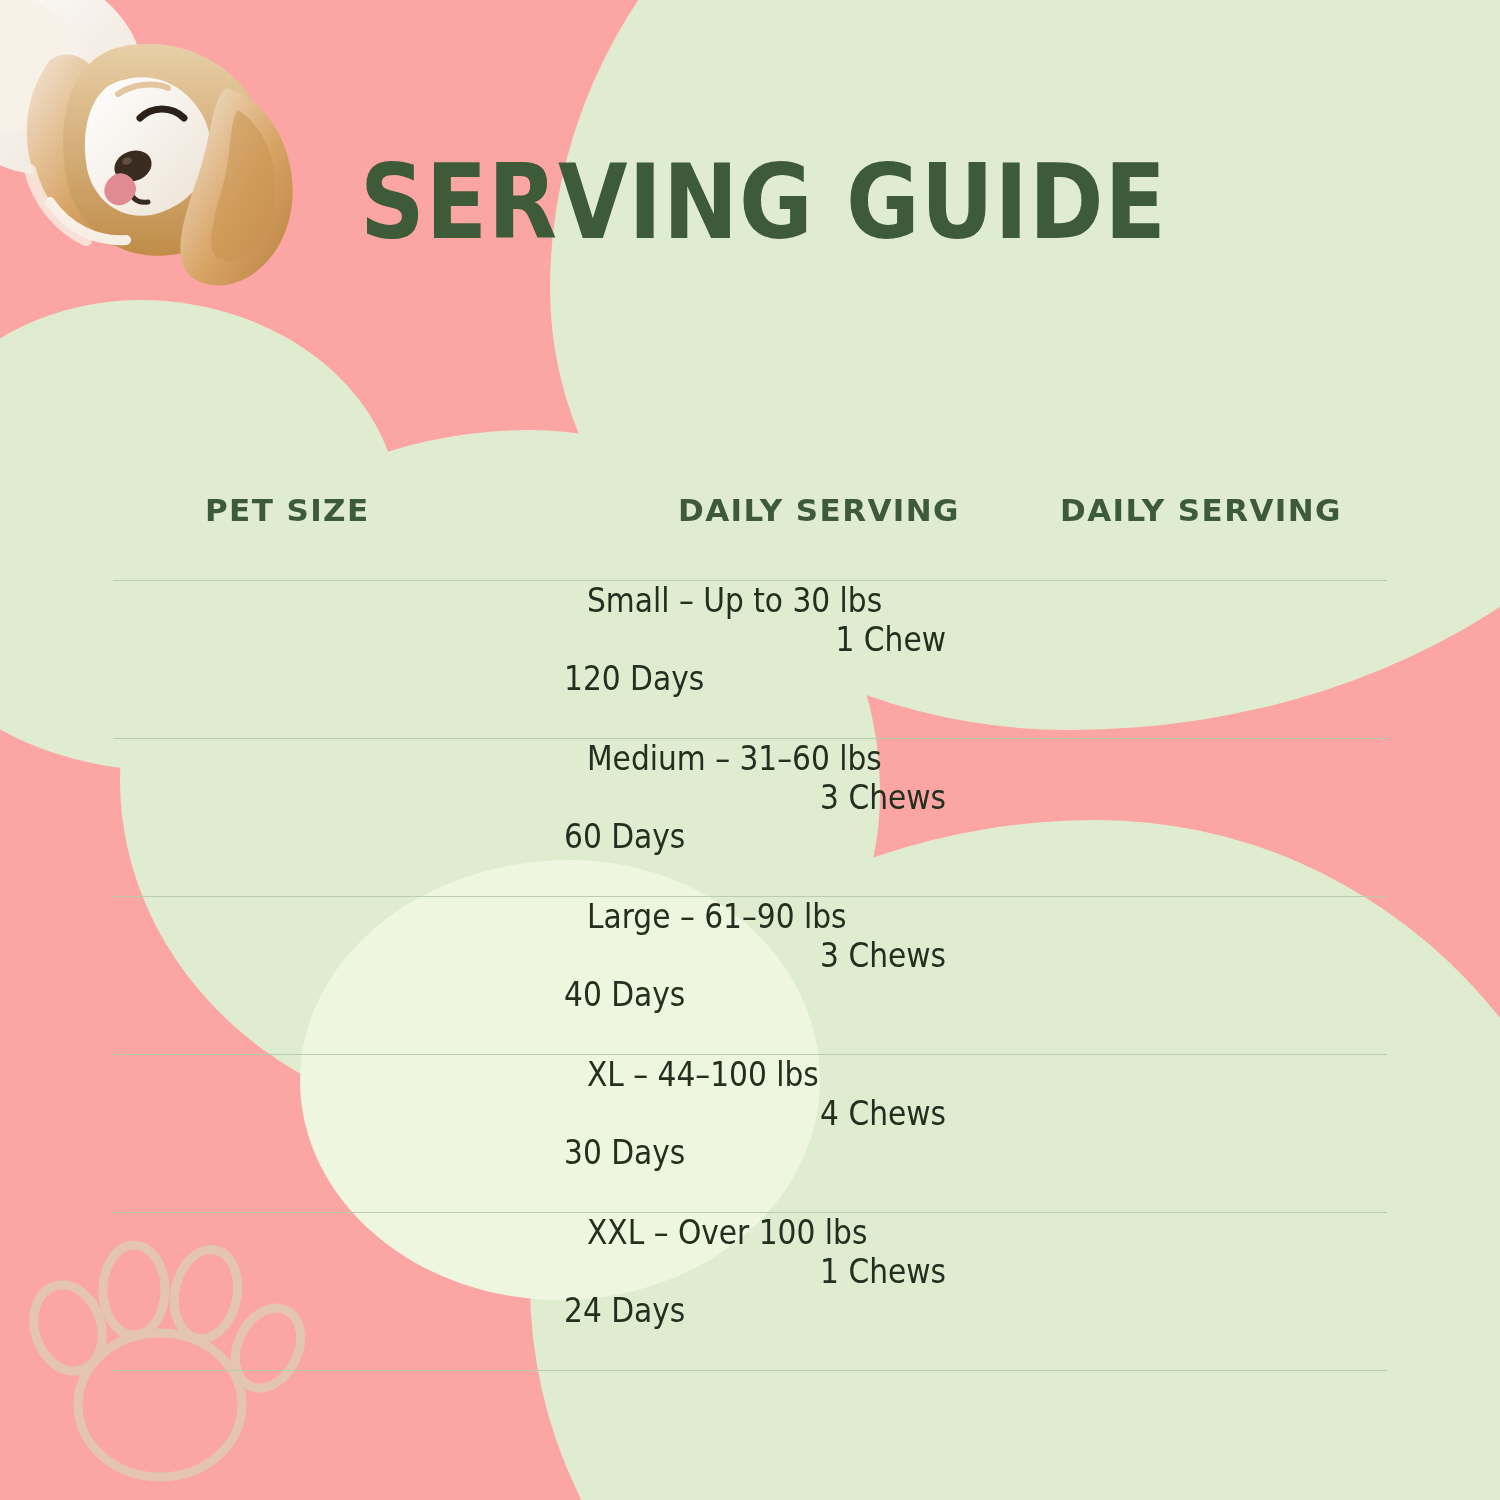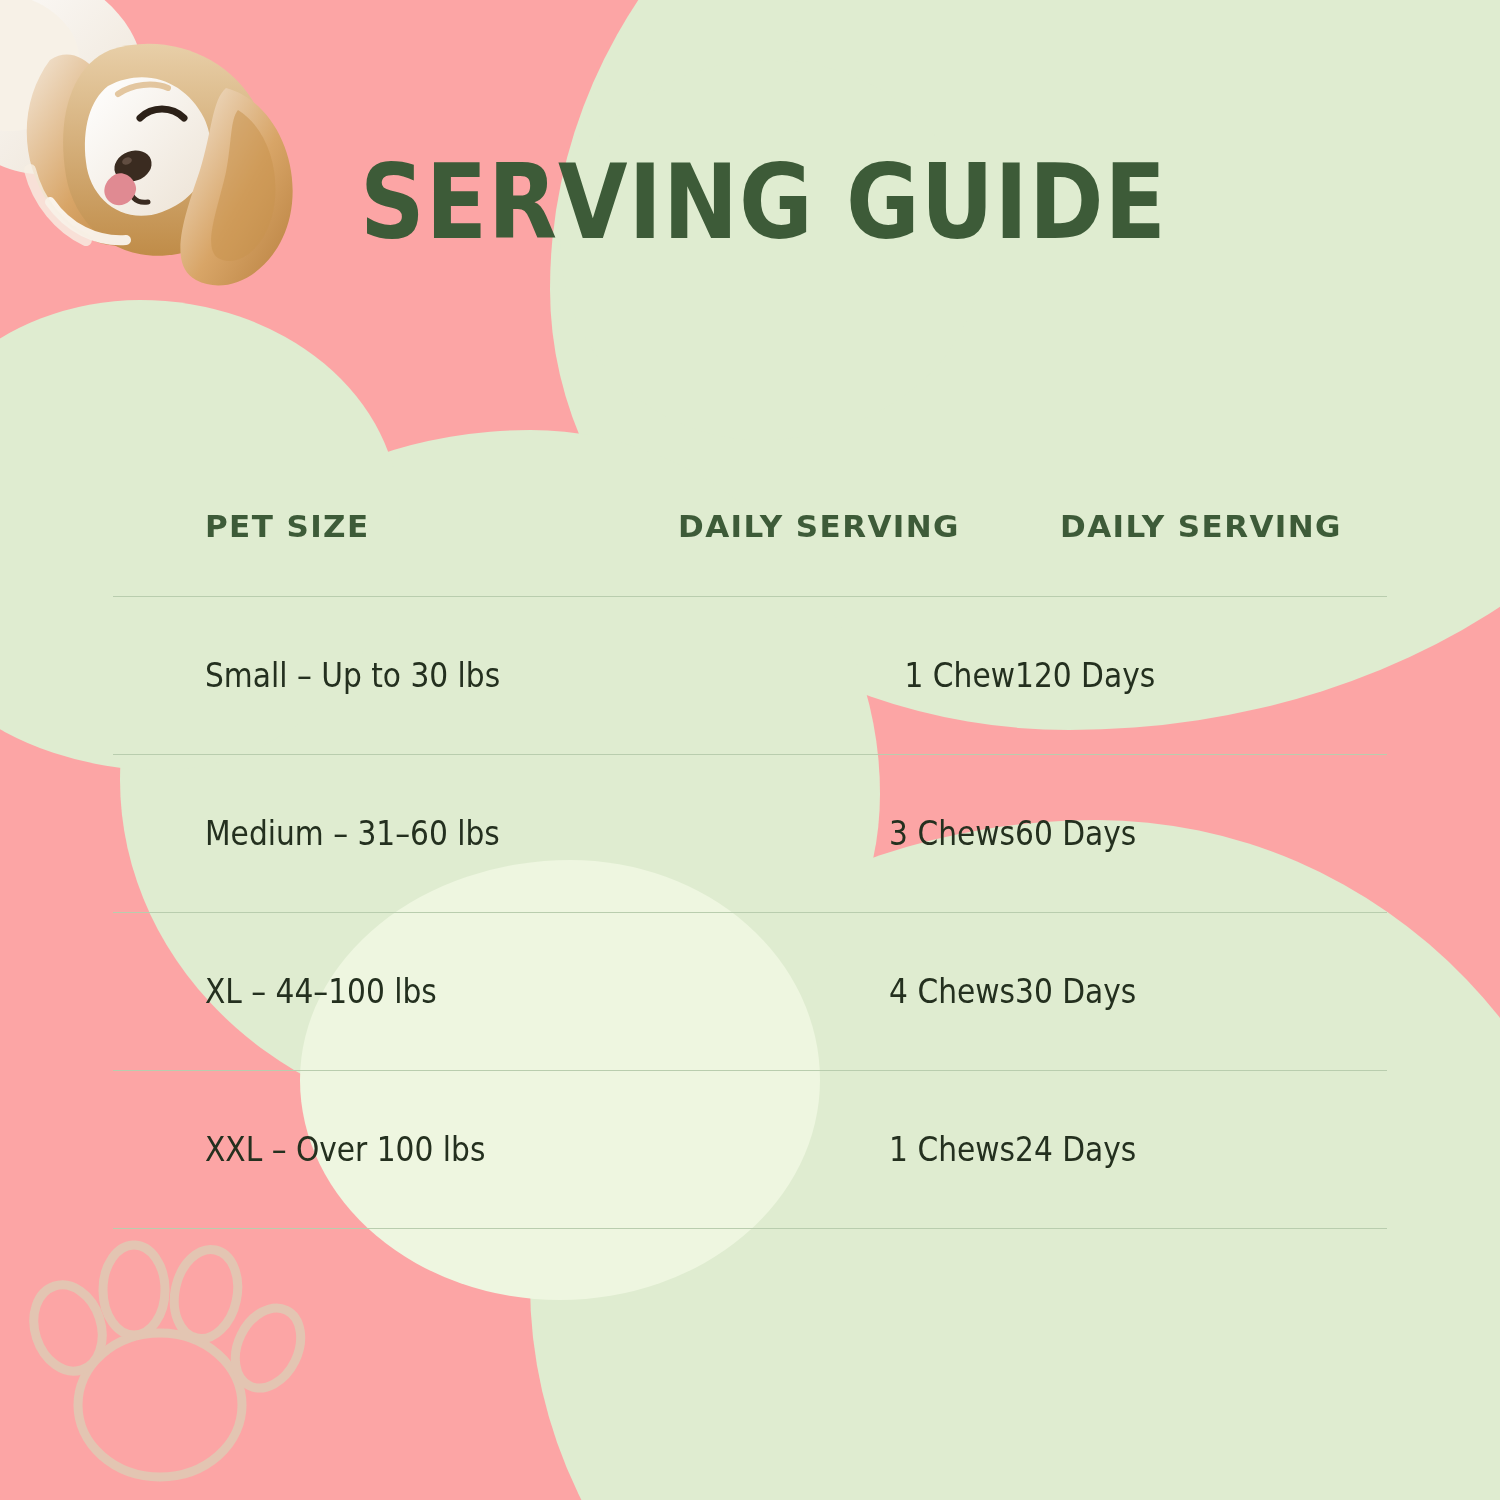--- a/index.html
+++ b/index.html
@@ -112,41 +112,42 @@
     font-family: "DejaVu Sans", sans-serif;
     font-stretch: condensed;
     transform: scaleX(0.96);
     transform-origin: left center;
   }
 
   
   .table {
     position: absolute;
     left: 113px;
-    top: 508px;
+    top: 492px;
     width: 1274px;
   }
   .t-row {
     display: flex;
     align-items: center;
   }
   .t-head {
     height: 88px;
     align-items: flex-start;
   }
   .t-head .c {
     color: #3d5b38;
     font-weight: 800;
     font-size: 31px;
     letter-spacing: 1.4px;
     font-family: "DejaVu Sans", sans-serif;
   }
   .t-body-row {
     height: 157px;
     border-top: 1.5px solid #b9cdae;
+    flex-direction: column;
   }
   .t-body-row .c {
     color: #24301f;
     font-size: 33px;
     font-weight: 400;
     font-family: "DejaVu Sans", sans-serif;
     font-stretch: condensed;
   }
   .c1 { width: 510px; padding-left: 92px; box-sizing: border-box; text-align: left; }
   .c2 { width: 392px; text-align: right; }
@@ -242,20 +243,25 @@
       <div class="c c2">1 Chew</div>
       <div class="c c3">120 Days</div>
     </div>
 
     <div class="t-row t-body-row">
       <div class="c c1">Medium – 31–60 lbs</div>
       <div class="c c2">3 Chews</div>
       <div class="c c3">60 Days</div>
     </div>
 
+    <div class="t-row t-body-row">
+      <div class="c c1">Large – 61–90 lbs</div>
+      <div class="c c2">3 Chews</div>
+      <div class="c c3">40 Days</div>
+    </div>
 
     <div class="t-row t-body-row">
       <div class="c c1">XL – 44–100 lbs</div>
       <div class="c c2">4 Chews</div>
       <div class="c c3">30 Days</div>
     </div>
 
     <div class="t-row t-body-row">
       <div class="c c1">XXL – Over 100 lbs</div>
       <div class="c c2">1 Chews</div>

